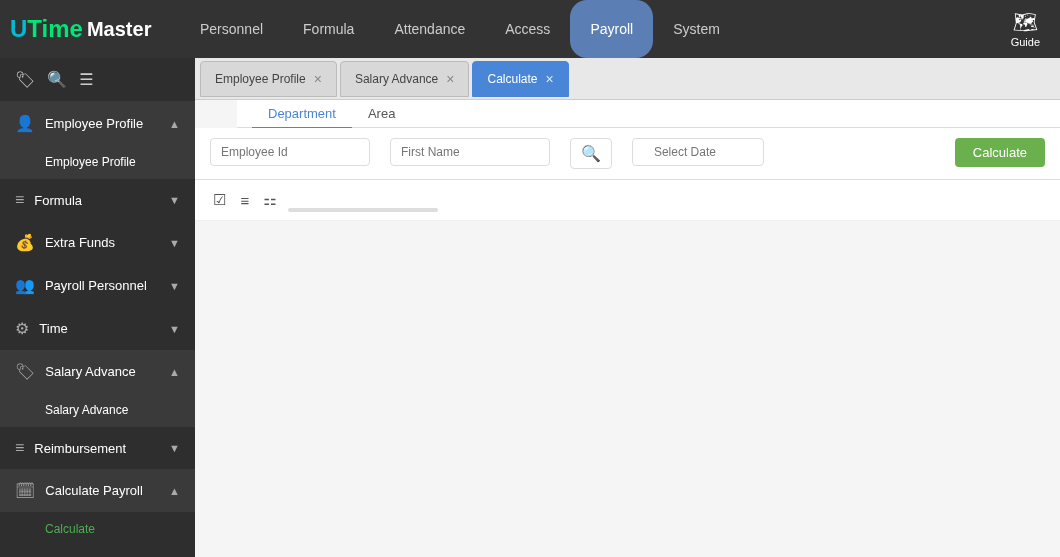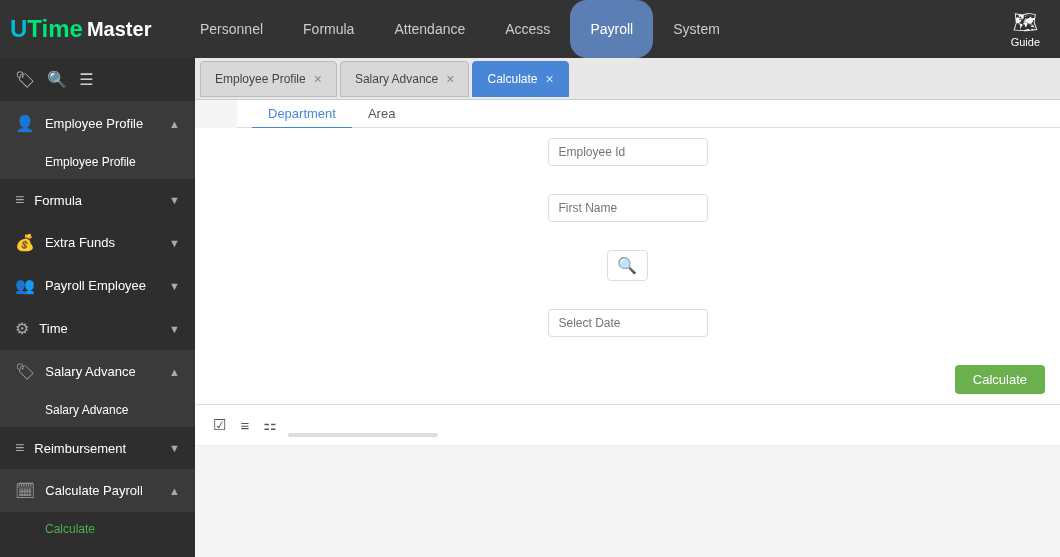--- a/index.html
+++ b/index.html
@@ -155,25 +155,24 @@
       color: #4a86d8;
       border-bottom: 2px solid #4a86d8;
       font-weight: 500;
     }
 
     
     .filter-inputs {
       background: white;
       padding: 10px 15px;
       display: flex;
-      align-items: center;
-      gap: 28px;
+      align-items: flex-start;
+      gap: 20px;
       border-bottom: 1px solid #ddd;
       flex-shrink: 0;
-      flex-direction: column;
     }
     .filter-input {
       border: 1px solid #ddd;
       border-radius: 4px;
       padding: 6px 10px;
       font-size: 12px;
       color: #999;
       background: white;
       width: 160px;
     }
@@ -182,25 +181,25 @@
       border: 1px solid #ddd;
       border-radius: 4px;
       padding: 5px 10px;
       cursor: pointer;
       font-size: 16px;
       color: #555;
     }
     .filter-date {
       border: 1px solid #ddd;
       border-radius: 4px;
-      padding: 6px 10px;
+      padding: 6px 21px;
       font-size: 12px;
       color: #999;
       background: white;
-      width: 160px;
+      width: 132px;
     }
     .calculate-btn {
       background: #6ab04c;
       color: white;
       border: none;
       border-radius: 4px;
       padding: 7px 18px;
       font-size: 13px;
       cursor: pointer;
       font-weight: 500;
@@ -284,21 +283,21 @@
       <div class="sidebar-section-left">
         <span class="sidebar-section-icon">💰</span>
         <span class="sidebar-section-label">Extra Funds</span>
       </div>
       <span class="sidebar-chevron">▼</span>
     </div>
 
     <div class="sidebar-section">
       <div class="sidebar-section-left">
         <span class="sidebar-section-icon">👥</span>
-        <span class="sidebar-section-label">Payroll Employee</span>
+        <span class="sidebar-section-label">Payroll Personnel</span>
       </div>
       <span class="sidebar-chevron">▼</span>
     </div>
 
     <div class="sidebar-section">
       <div class="sidebar-section-left">
         <span class="sidebar-section-icon">⚙</span>
         <span class="sidebar-section-label">Time</span>
       </div>
       <span class="sidebar-chevron">▼</span>

